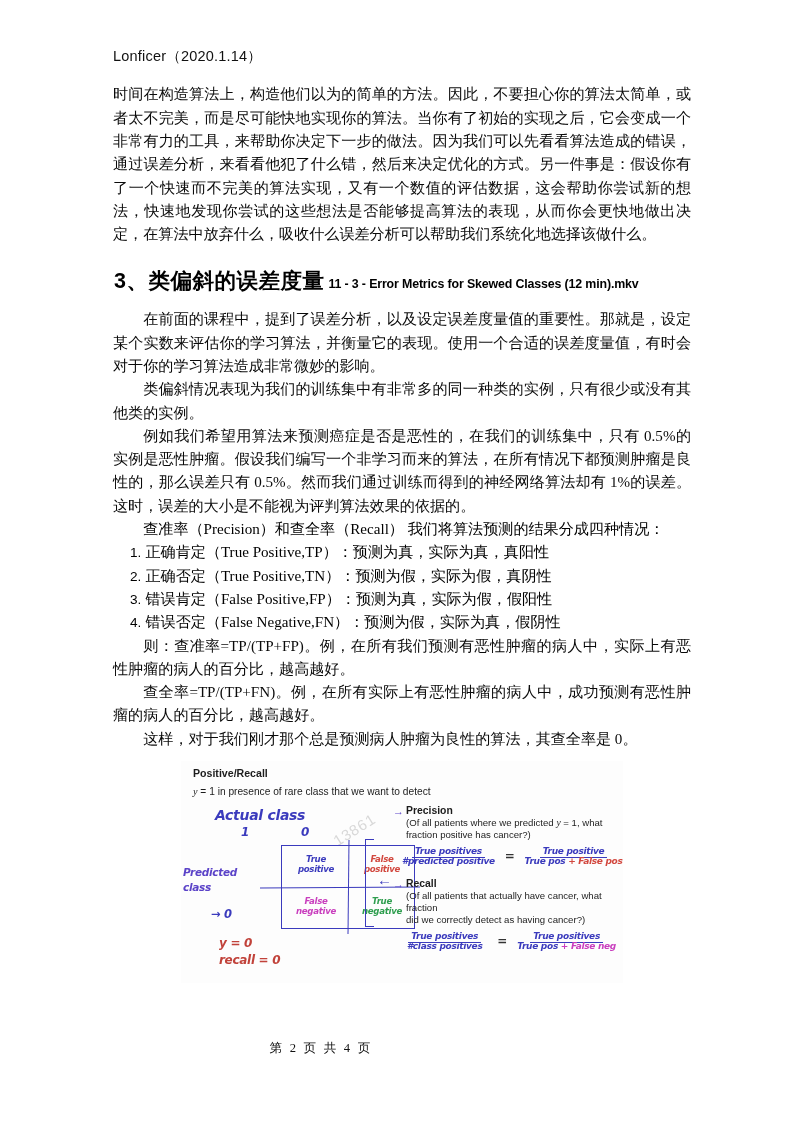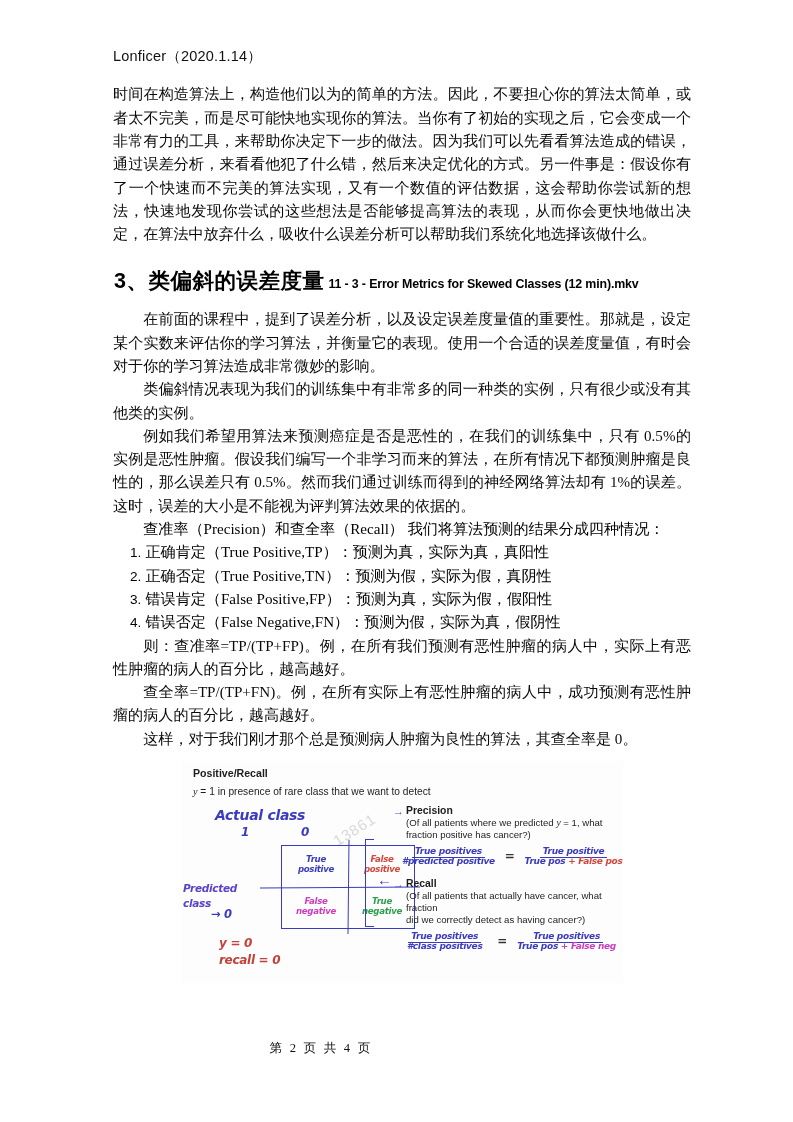--- a/index.html
+++ b/index.html
@@ -137,21 +137,21 @@
 
   
   .cm { position: absolute; left: 16px; top: 46px; width: 190px; height: 170px; }
   .cm-actual {
     position: absolute; left: 18px; top: 0px;
     font-size: 14px; color: #3b3bbd;
   }
   .cm-col1 { position: absolute; left: 44px; top: 18px; font-size: 12px; color: #3b3bbd; }
   .cm-col0 { position: absolute; left: 104px; top: 18px; font-size: 12px; color: #3b3bbd; }
   .cm-predicted {
-    position: absolute; left: -14px; top: 74px;
+    position: absolute; left: -14px; top: 58px;
     font-size: 10.5px; color: #5b43c8; line-height: 15px;
   }
   .cm-row0 { position: absolute; left: 14px; top: 100px; font-size: 11.5px; color: #3b3bbd; }
   .cm-grid {
     position: absolute; left: 36px; top: 38px;
     width: 134px; height: 84px;
     border: 1.6px solid #3b3bbd;
     box-sizing: border-box;
     margin-left: 48px;
   }

